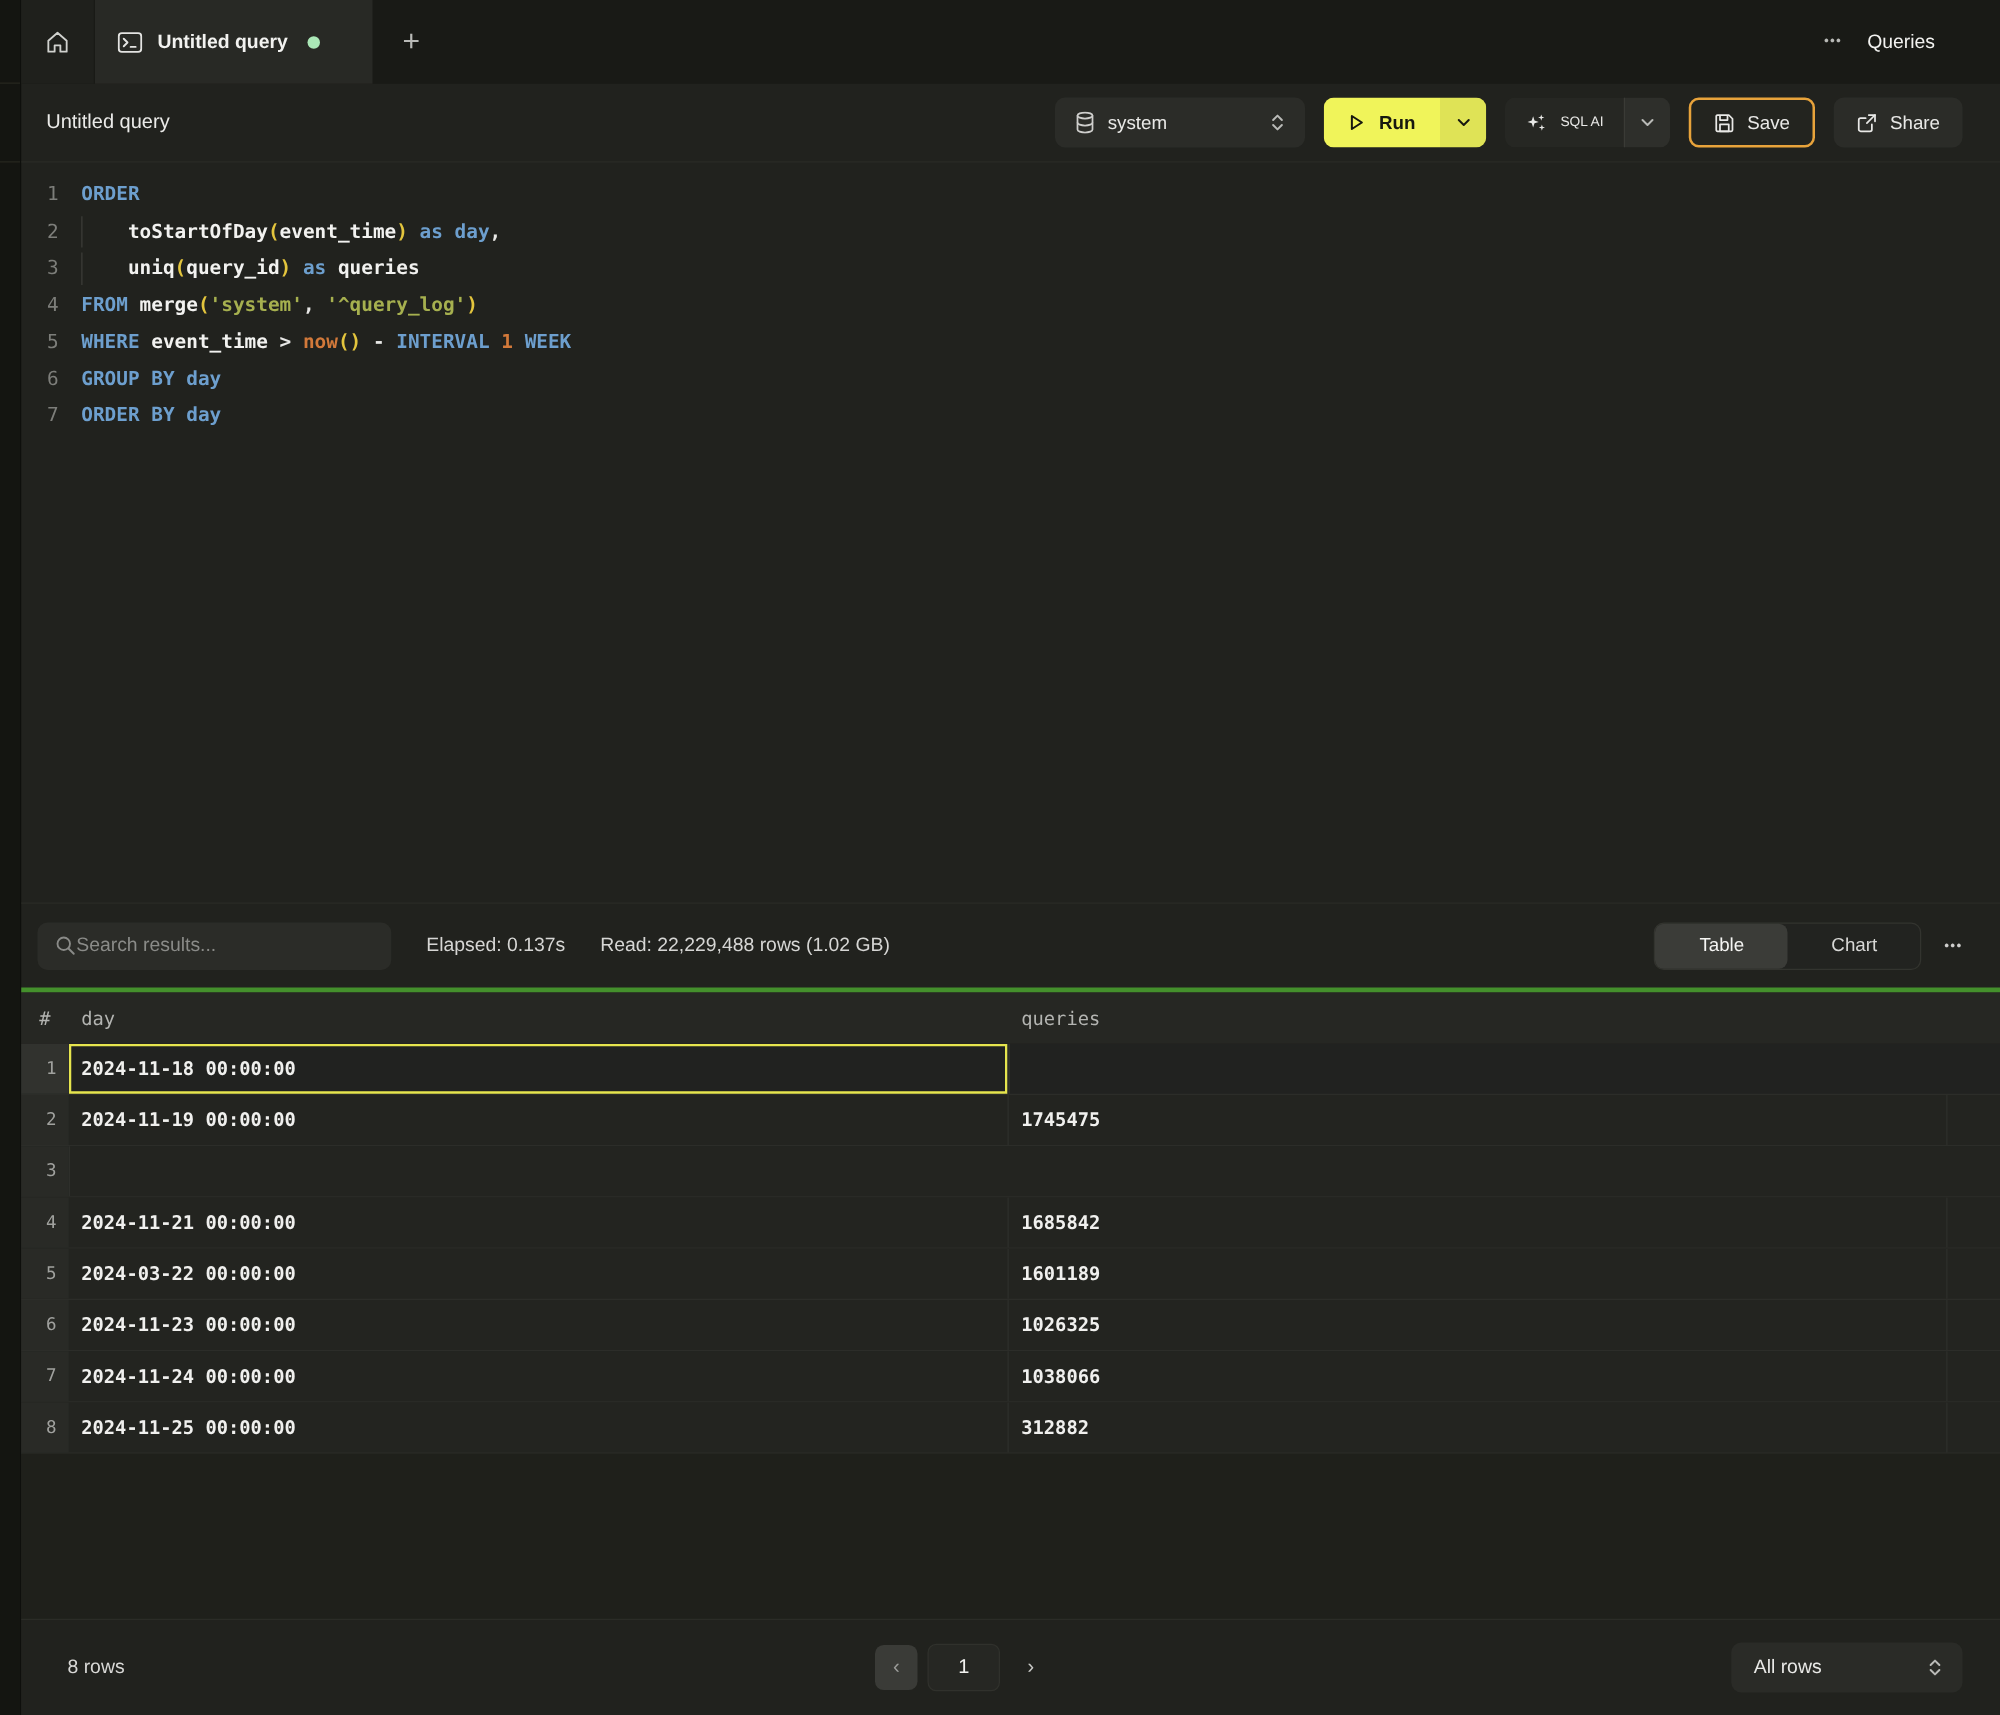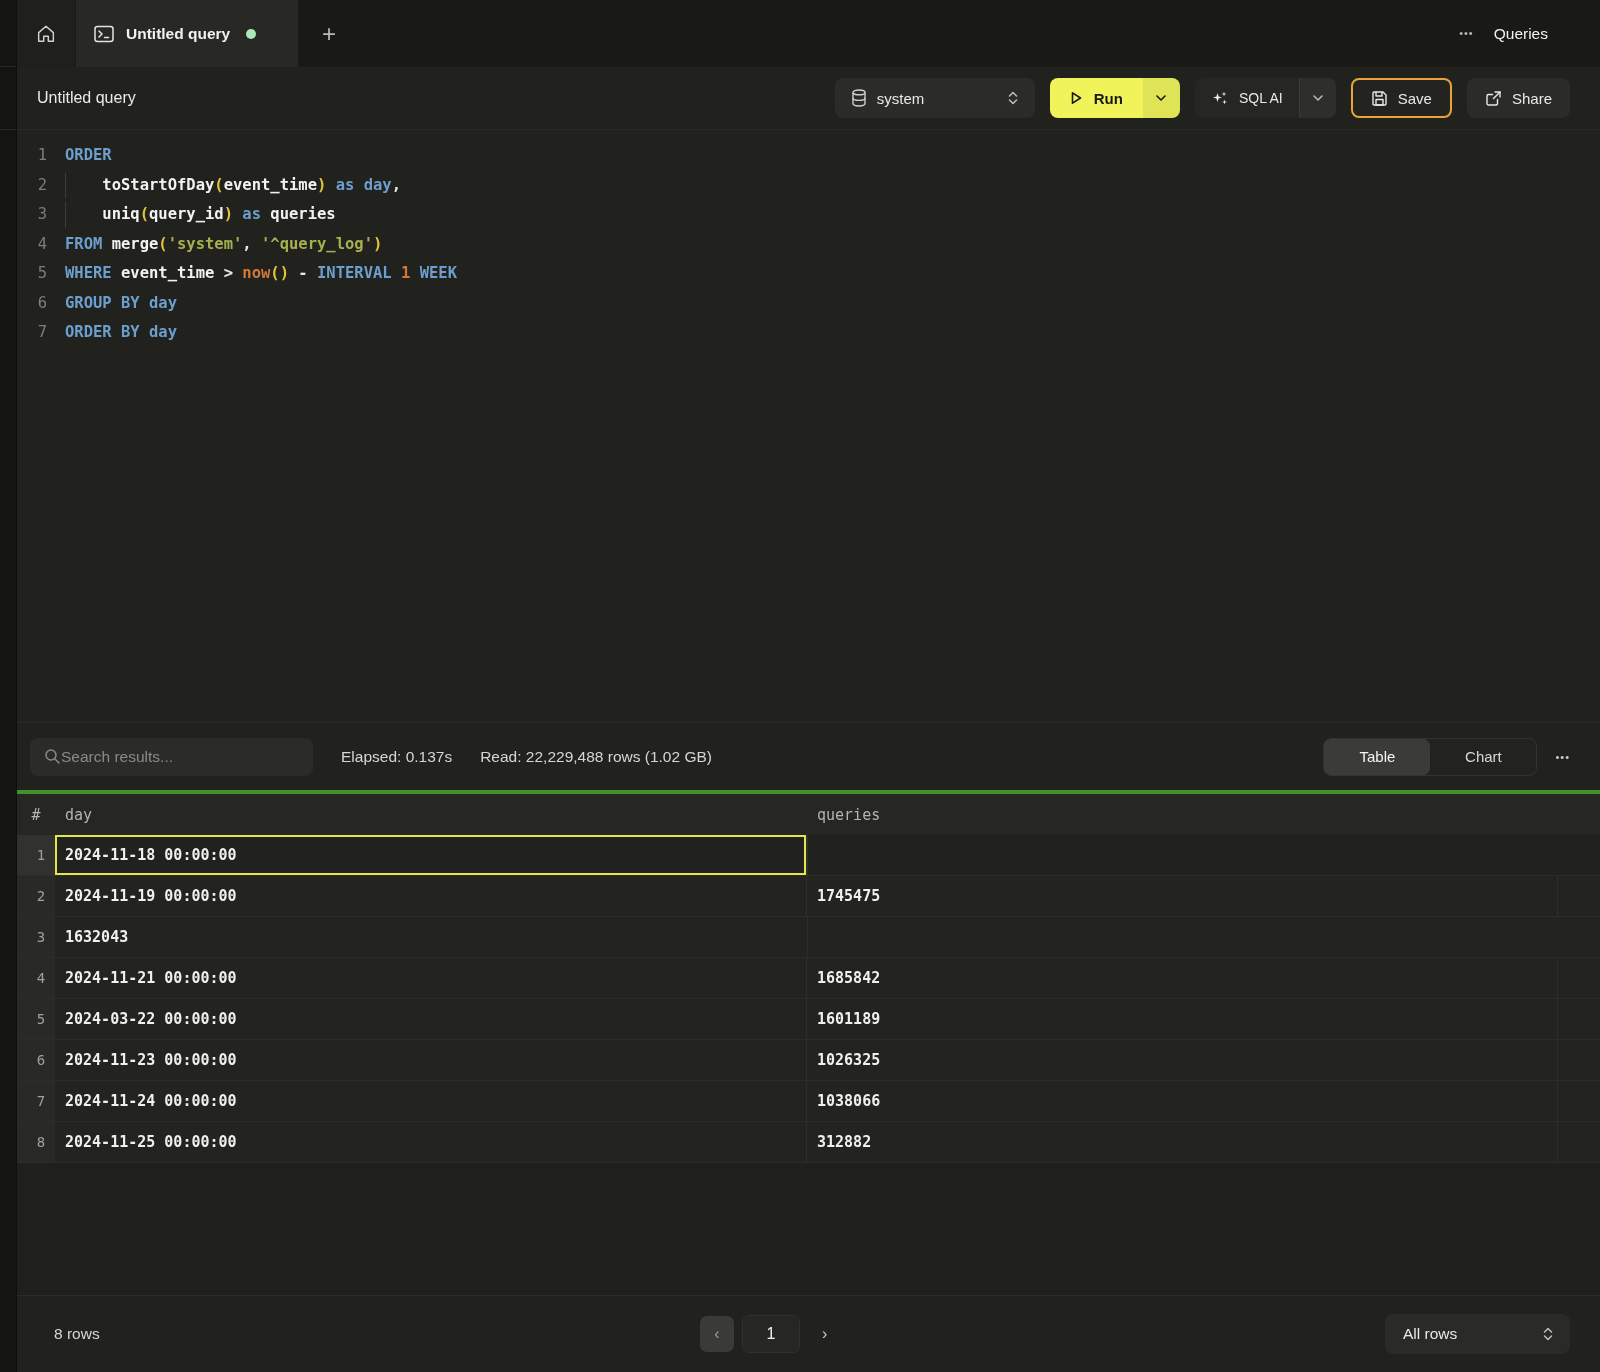--- a/index.html
+++ b/index.html
@@ -34,21 +34,21 @@
   
   .header { height:63px; display:flex; align-items:center; padding:0 30px 0 20px; border-bottom:1px solid #2a2b26; flex:none; }
   .page-title { font-size:16px; color:#ebebe9; }
   .actions { margin-left:auto; display:flex; align-items:flex-end; gap:15px; }
   .btn { display:flex; align-items:center; gap:10px; height:40px; border-radius:8px; border:none; cursor:pointer; font-family:"Liberation Sans",sans-serif; font-size:15px; color:#e9e9e7; background:#2b2c28; padding:0 16px; }
   .db-select { width:200px; justify-content:flex-start; }
   .db-select .lbl { flex:1; text-align:left; }
   .split { display:flex; align-items:stretch; height:40px; border-radius:8px; overflow:hidden; }
   .run-main { display:flex; align-items:center; gap:10px; background:var(--run-yellow); color:#17180f; border:none; font-size:15px; font-weight:600; padding:0 20px 0 18px; cursor:pointer; }
   .run-caret { width:37px; background:var(--run-yellow-dark); border:none; display:flex; align-items:center; justify-content:center; cursor:pointer; }
-  .ai-main { display:flex; align-items:center; gap:10px; background:#262723; border:none; color:#e9e9e7; font-size:14px; padding:0 16px; cursor:pointer; }
+  .ai-main { display:flex; align-items:center; gap:10px; background:#262723; border:none; color:#e9e9e7; font-size:11px; padding:0 16px; cursor:pointer; }
   .ai-caret { width:37px; background:#2e2f2b; border:none; border-left:1px solid #3a3b36; display:flex; align-items:center; justify-content:center; cursor:pointer; }
   .save-btn { background:#23241f; border:2px solid var(--save-orange); padding:0 18px; }
   .share-btn { background:#2b2c28; padding:0 18px; }
 
   
   .editor { flex:none; height:592px; padding-top:11px; font-family:"DejaVu Sans Mono", monospace; font-size:15.5px; font-weight:700; }
   .code-line { position:relative; display:flex; height:29.5px; line-height:29.5px; white-space:pre; }
   .ln { width:30px; text-align:right; color:var(--ln); font-weight:400; flex:none; }
   .code-text { margin-left:18px; }
   .guide { position:absolute; left:48px; top:2px; bottom:2px; border-left:1px solid #3c3d38; }
@@ -264,21 +264,20 @@
           <div class="cell-fill"></div>
         </div>
         <div class="trow grid-row">
           <div class="cell-gut">2</div>
           <div class="cell-day">2024-11-19 00:00:00</div>
           <div class="cell-q">1745475</div>
           <div class="cell-fill"></div>
         </div>
         <div class="trow grid-row">
           <div class="cell-gut">3</div>
-          <div class="cell-q">1632043</div>
           <div class="cell-fill"></div>
         </div>
         <div class="trow grid-row">
           <div class="cell-gut">4</div>
           <div class="cell-day">2024-11-21 00:00:00</div>
           <div class="cell-q">1685842</div>
           <div class="cell-fill"></div>
         </div>
         <div class="trow grid-row">
           <div class="cell-gut">5</div>

